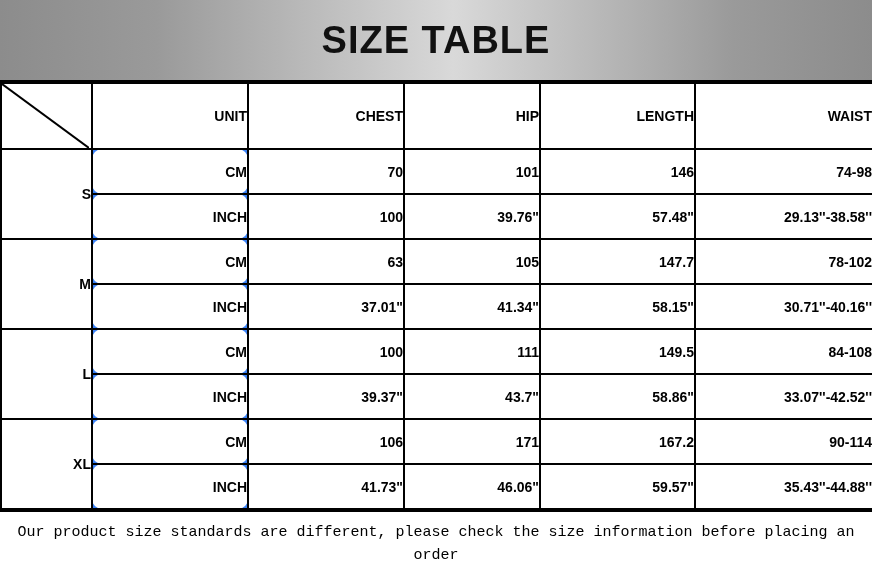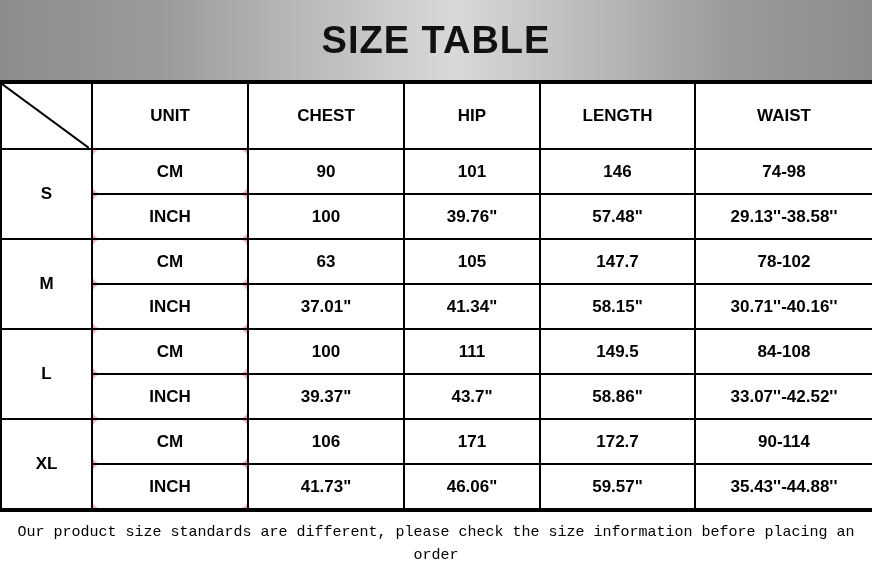--- a/index.html
+++ b/index.html
@@ -12,21 +12,21 @@
     height: 573px;
     font-family: "Liberation Sans", sans-serif;
     color: #000000;
     overflow: hidden;
   }
   .sheet {
     position: relative;
     width: 872px;
     height: 573px;
     box-sizing: border-box;
-    background: #f9a8d4;
+    background: #3b82f6;
   }
   
   .title-band {
     height: 80px;
     background: linear-gradient(to right, #8c8c8c 0%, #9a9a9a 18%, #d9d9d9 52%, #9a9a9a 84%, #8c8c8c 100%);
     display: flex;
     align-items: center;
     justify-content: center;
     border-bottom: 2px solid #000000;
   }
@@ -37,23 +37,23 @@
     color: #111111;
   }
   
   table.size-table {
     border-collapse: collapse;
     width: 872px;
     table-layout: fixed;
   }
   table.size-table td, table.size-table th {
     border: 2px solid #000000;
-    text-align: center;
+    text-align: right;
     vertical-align: middle;
-    font-size: 17px;
+    font-size: 14px;
     font-weight: bold;
     padding: 0;
     height: 43px;
     background: #ffffff;
   }
   col.c-size  { width: 91px; }
   col.c-unit  { width: 156px; }
   col.c-chest { width: 156px; }
   col.c-hip   { width: 136px; }
   col.c-length{ width: 155px; }
@@ -130,21 +130,21 @@
         <td>HIP</td>
         <td>LENGTH</td>
         <td>WAIST</td>
       </tr>
     </thead>
     <tbody>
 
       <tr>
         <td class="size-cell" rowspan="2">S</td>
         <td class="unit-cell">CM</td>
-        <td class="val-cell">90</td>
+        <td class="val-cell">70</td>
         <td class="val-cell">101</td>
         <td class="val-cell">146</td>
         <td class="waist-cell">74-98</td>
       </tr>
       <tr>
         <td class="unit-cell">INCH</td>
         <td class="val-cell">100</td>
         <td class="val-cell">39.76"</td>
         <td class="val-cell">57.48"</td>
         <td class="waist-cell">29.13''-38.58''</td>
@@ -180,21 +180,21 @@
         <td class="val-cell">43.7"</td>
         <td class="val-cell">58.86"</td>
         <td class="waist-cell">33.07''-42.52''</td>
       </tr>
 
       <tr>
         <td class="size-cell" rowspan="2">XL</td>
         <td class="unit-cell">CM</td>
         <td class="val-cell">106</td>
         <td class="val-cell">171</td>
-        <td class="val-cell">172.7</td>
+        <td class="val-cell">167.2</td>
         <td class="waist-cell">90-114</td>
       </tr>
       <tr>
         <td class="unit-cell">INCH</td>
         <td class="val-cell">41.73"</td>
         <td class="val-cell">46.06"</td>
         <td class="val-cell">59.57"</td>
         <td class="waist-cell">35.43''-44.88''</td>
       </tr>
     </tbody>

